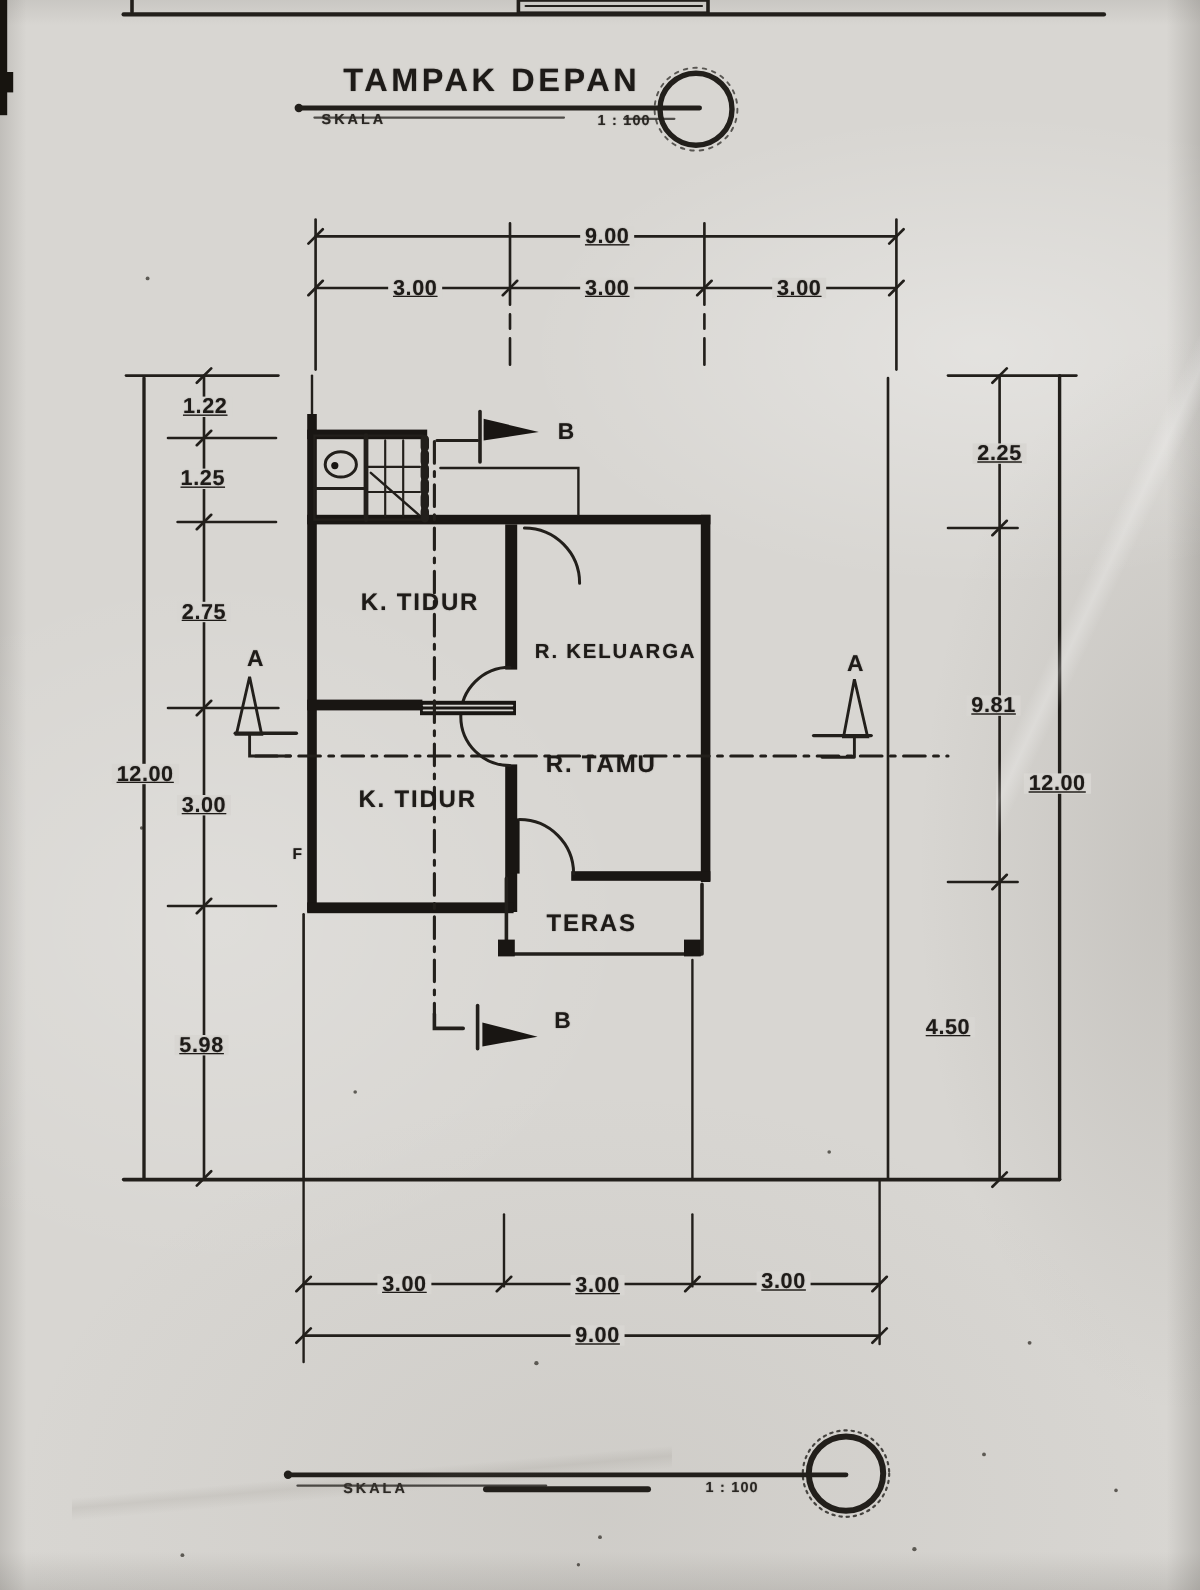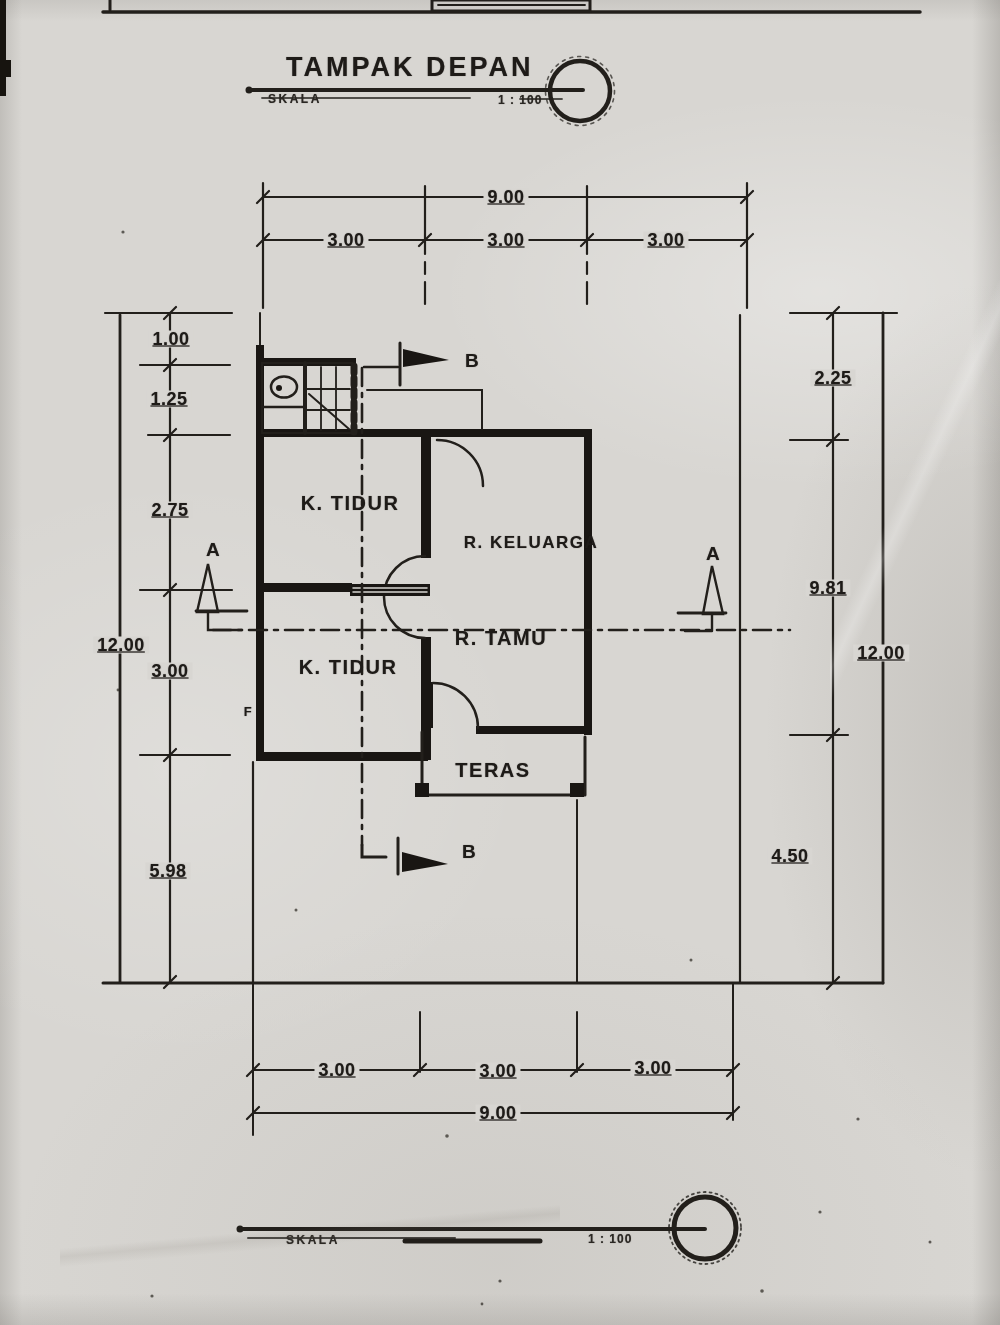--- a/index.html
+++ b/index.html
@@ -220,39 +220,39 @@
 
   <div class="lbl title" style="left:272px;top:52px;margin-left:14px;">TAMPAK DEPAN</div>
   <div class="lbl small" style="left:268px;top:92px;">SKALA</div>
   <div class="lbl small" style="left:498px;top:93px;letter-spacing:1px;">1 : 100</div>
 
   <div class="lbl dim" style="left:506px;top:197px;">9.00</div>
   <div class="lbl dim" style="left:346px;top:240px;">3.00</div>
   <div class="lbl dim" style="left:506px;top:240px;">3.00</div>
   <div class="lbl dim" style="left:666px;top:240px;">3.00</div>
 
-  <div class="lbl dim" style="left:171px;top:339px;">1.00</div>
+  <div class="lbl dim" style="left:171px;top:339px;">1.22</div>
   <div class="lbl dim" style="left:169px;top:399px;">1.25</div>
   <div class="lbl dim" style="left:170px;top:510px;">2.75</div>
   <div class="lbl dim" style="left:170px;top:671px;">3.00</div>
   <div class="lbl dim" style="left:168px;top:871px;">5.98</div>
   <div class="lbl dim" style="left:121px;top:645px;">12.00</div>
 
   <div class="lbl dim" style="left:833px;top:378px;">2.25</div>
   <div class="lbl dim" style="left:828px;top:588px;">9.81</div>
   <div class="lbl dim" style="left:790px;top:856px;">4.50</div>
   <div class="lbl dim" style="left:881px;top:653px;">12.00</div>
 
   <div class="lbl dim" style="left:337px;top:1070px;">3.00</div>
   <div class="lbl dim" style="left:498px;top:1071px;">3.00</div>
   <div class="lbl dim" style="left:653px;top:1068px;">3.00</div>
   <div class="lbl dim" style="left:498px;top:1113px;">9.00</div>
 
   <div class="lbl room" style="left:350px;top:503px;">K. TIDUR</div>
-  <div class="lbl room" style="left:531px;top:543px;font-size:17px;">R. KELUARGA</div>
+  <div class="lbl room" style="left:513px;top:543px;font-size:17px;">R. KELUARGA</div>
   <div class="lbl room" style="left:348px;top:667px;">K. TIDUR</div>
   <div class="lbl room" style="left:501px;top:638px;">R. TAMU</div>
   <div class="lbl room" style="left:493px;top:770px;">TERAS</div>
 
   <div class="lbl sect" style="left:472px;top:361px;">B</div>
   <div class="lbl sect" style="left:469px;top:852px;">B</div>
   <div class="lbl sect" style="left:213px;top:550px;">A</div>
   <div class="lbl sect" style="left:713px;top:554px;">A</div>
   <div class="lbl" style="left:248px;top:711px;font-size:13px;">F</div>
 

